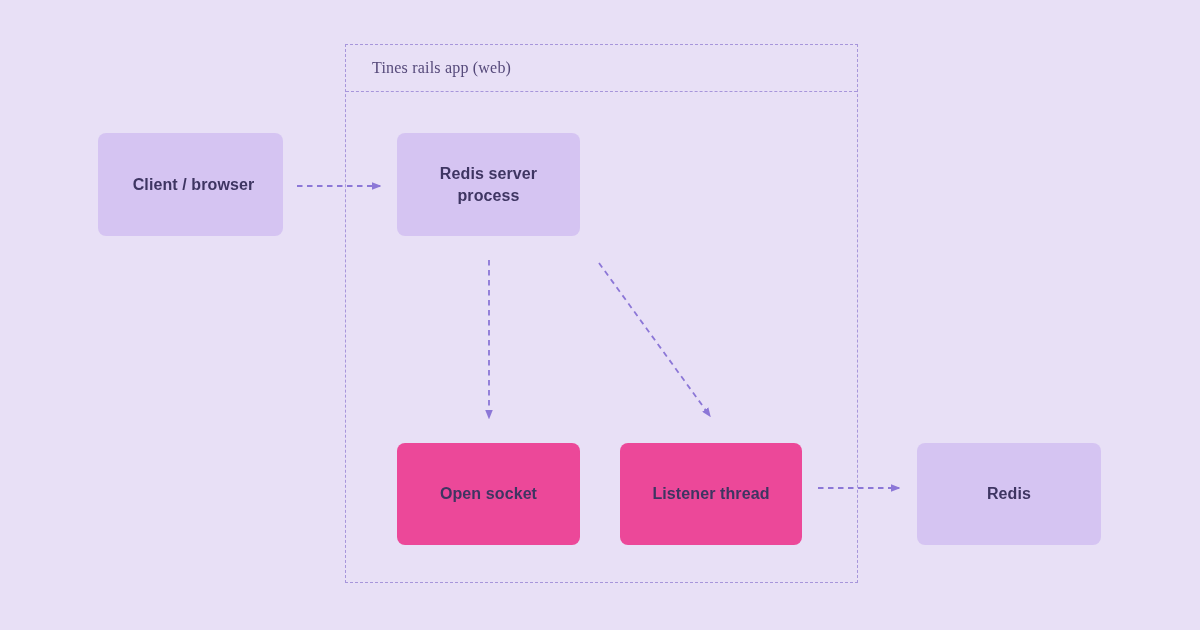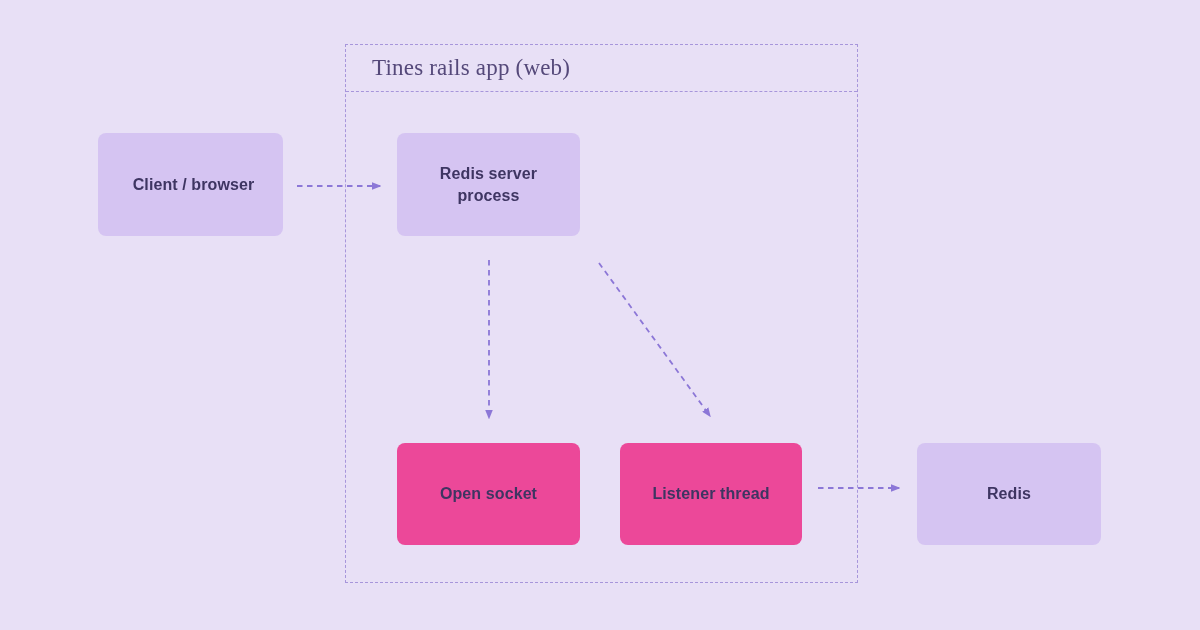--- a/index.html
+++ b/index.html
@@ -28,21 +28,21 @@
   .group-header {
     height: 47px;
     border-bottom: 1.5px dashed #a796db;
     box-sizing: border-box;
     display: flex;
     align-items: center;
     padding-left: 26px;
   }
   .group-title {
     font-family: "Liberation Serif", serif;
-    font-size: 23px;
+    font-size: 16px;
     color: #55497a;
     letter-spacing: 0.2px;
   }
   
   .node {
     position: absolute;
     border-radius: 8px;
     display: flex;
     align-items: center;
     justify-content: center;

